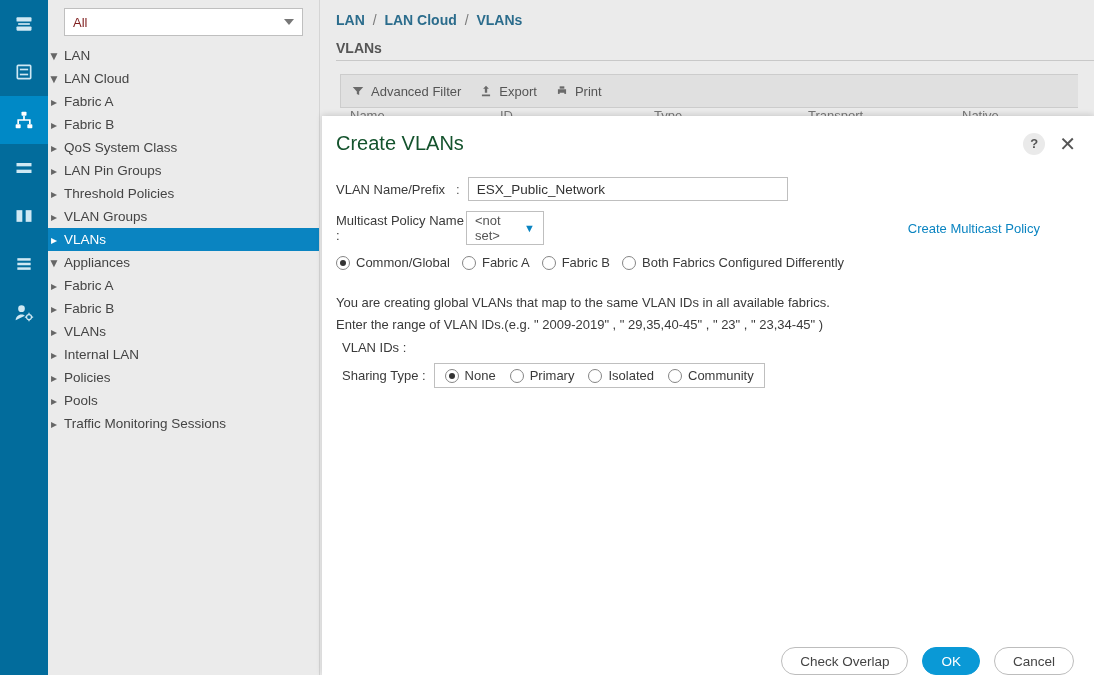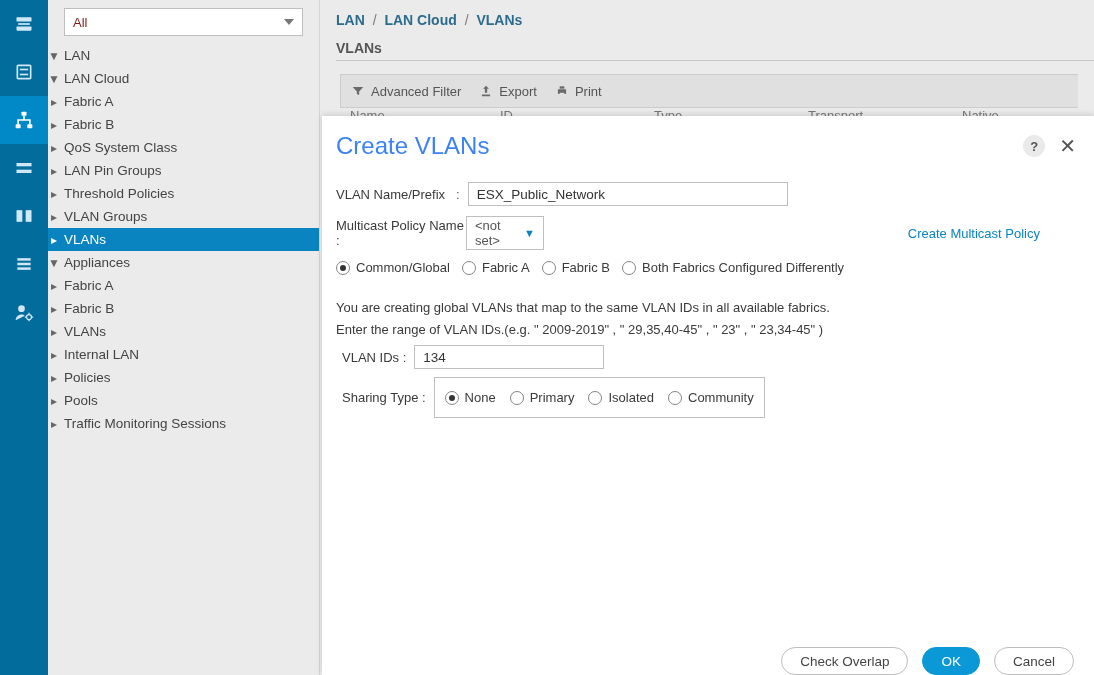--- a/index.html
+++ b/index.html
@@ -37,21 +37,21 @@
   .section-underline { position:absolute; left:336px; top:60px; right:0; height:1px; background:#c8c8c8; }
   .toolbar-bg { position:absolute; left:340px; top:74px; right:16px; height:34px; background:#e0e0e0; border:1px solid #ccc; border-right:none; display:flex; align-items:center; gap:18px; padding-left:10px; color:#555; }
   .toolbar-bg .tb-item { display:flex; align-items:center; gap:6px; cursor:pointer; }
   .toolbar-bg svg { width:14px; height:14px; fill:#6a6a6a; }
   .table-head-bg { position:absolute; left:340px; top:108px; right:0; height:18px; display:flex; color:#777; font-size:13px; padding-left:10px; overflow:hidden; }
   .table-head-bg span { display:inline-block; }
 
   
   .dialog { position:absolute; left:322px; top:116px; right:0; bottom:0; background:#fff; box-shadow:0 -1px 6px rgba(0,0,0,0.15); }
   .dlg-head { display:flex; justify-content:space-between; align-items:center; padding:16px 18px 8px 14px; }
-  .dlg-title { font-size:24px; color:#3b82f6; font-weight:400; }
+  .dlg-title { font-size:20px; color:#14532d; font-weight:400; }
   .dlg-head-ctrls { display:flex; align-items:center; gap:14px; }
   .help-btn { width:22px; height:22px; border-radius:11px; background:#eaeaea; color:#555; display:flex; align-items:center; justify-content:center; font-weight:bold; font-size:13px; cursor:pointer; }
   .close-x { font-size:20px; color:#555; cursor:pointer; line-height:1; }
 
   .dlg-body { padding:8px 14px 0 14px; color:#3a3a3a; }
   .form-row { display:flex; align-items:center; margin:6px 0; }
   .form-row .lbl { display:flex; align-items:center; }
   .colon { margin:0 8px; color:#555; }
   .text-input { border:1px solid #bfbfbf; height:24px; padding:0 8px; font-size:13.5px; color:#333; }
   .text-input.w320 { width:320px; }
@@ -60,21 +60,21 @@
   .mini-select .car { color:#0a84c1; font-size:11px; }
   .link { color:#0a84c1; cursor:pointer; }
 
   .radio-row { display:flex; align-items:center; gap:12px; margin:10px 0 24px 0; }
   .radio { display:flex; align-items:center; gap:6px; cursor:pointer; }
   .radio .dot { width:14px; height:14px; border:1px solid #858585; border-radius:50%; display:flex; align-items:center; justify-content:center; }
   .radio.checked .dot::after { content:""; width:6px; height:6px; background:#333; border-radius:50%; }
 
   .info-text { margin:4px 0; color:#3a3a3a; line-height:1.4; }
 
-  .boxed-radio-row { display:inline-flex; align-items:center; gap:14px; border:1px solid #bfbfbf; padding:12px 10px; }
+  .boxed-radio-row { display:inline-flex; align-items:center; gap:14px; border:1px solid #bfbfbf; padding:4px 10px; }
 
   
   .dlg-footer { position:absolute; left:0; right:0; bottom:0; height:56px; display:flex; align-items:flex-end; justify-content:flex-end; gap:14px; padding-right:20px; }
   .btn { height:28px; padding:0 18px; border-radius:14px; display:flex; align-items:center; justify-content:center; font-size:13.5px; cursor:pointer; border:1px solid #bdbdbd; background:#fff; color:#444; }
   .btn.primary { background:#0a99d6; border-color:#0a99d6; color:#fff; font-weight:500; }
 </style>
 </head>
 <body>
 
 <div class="rail">
@@ -294,21 +294,20 @@
           <span>Both Fabrics Configured Differently</span>
         </label>
     </div>
 
     <div class="info-text">You are creating global VLANs that map to the same VLAN IDs in all available fabrics.</div>
     <div class="info-text">Enter the range of VLAN IDs.(e.g. " 2009-2019" , " 29,35,40-45" , " 23" , " 23,34-45" )</div>
 
     <div class="form-row" style="margin-left:6px">
       <span class="lbl">VLAN IDs :</span>
       <span style="width:8px"></span>
-      <input class="text-input w190" value="134" style="">
     </div>
 
     <div class="form-row" style="margin-left:6px; margin-top:8px">
       <span class="lbl">Sharing Type  :</span>
       <span style="width:8px"></span>
       <div class="boxed-radio-row">
         <label class="radio checked">
             <span class="dot"></span>
             <span>None</span>
           </label>

